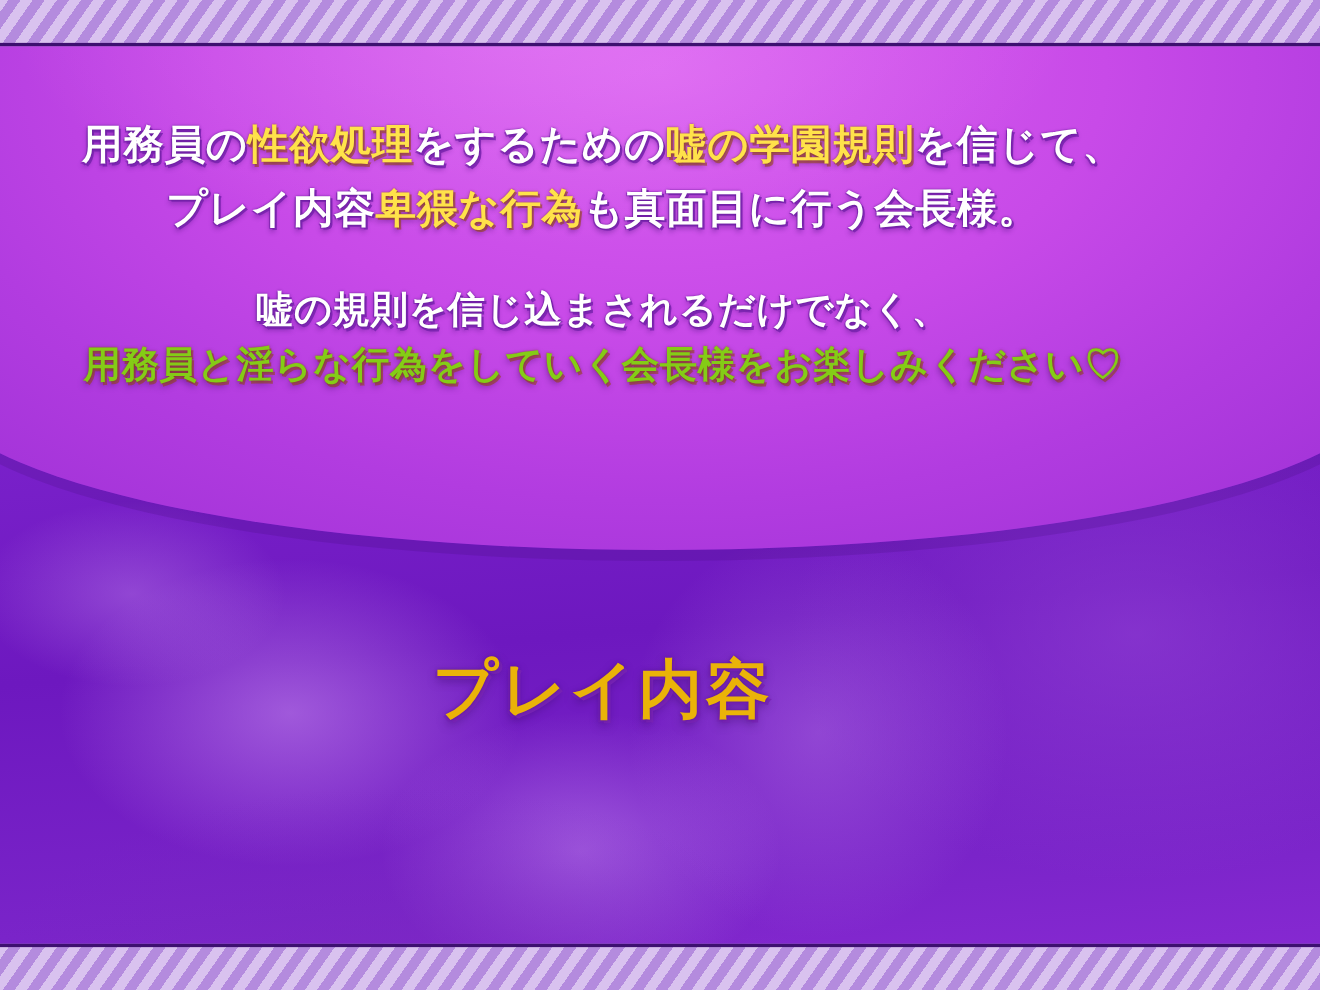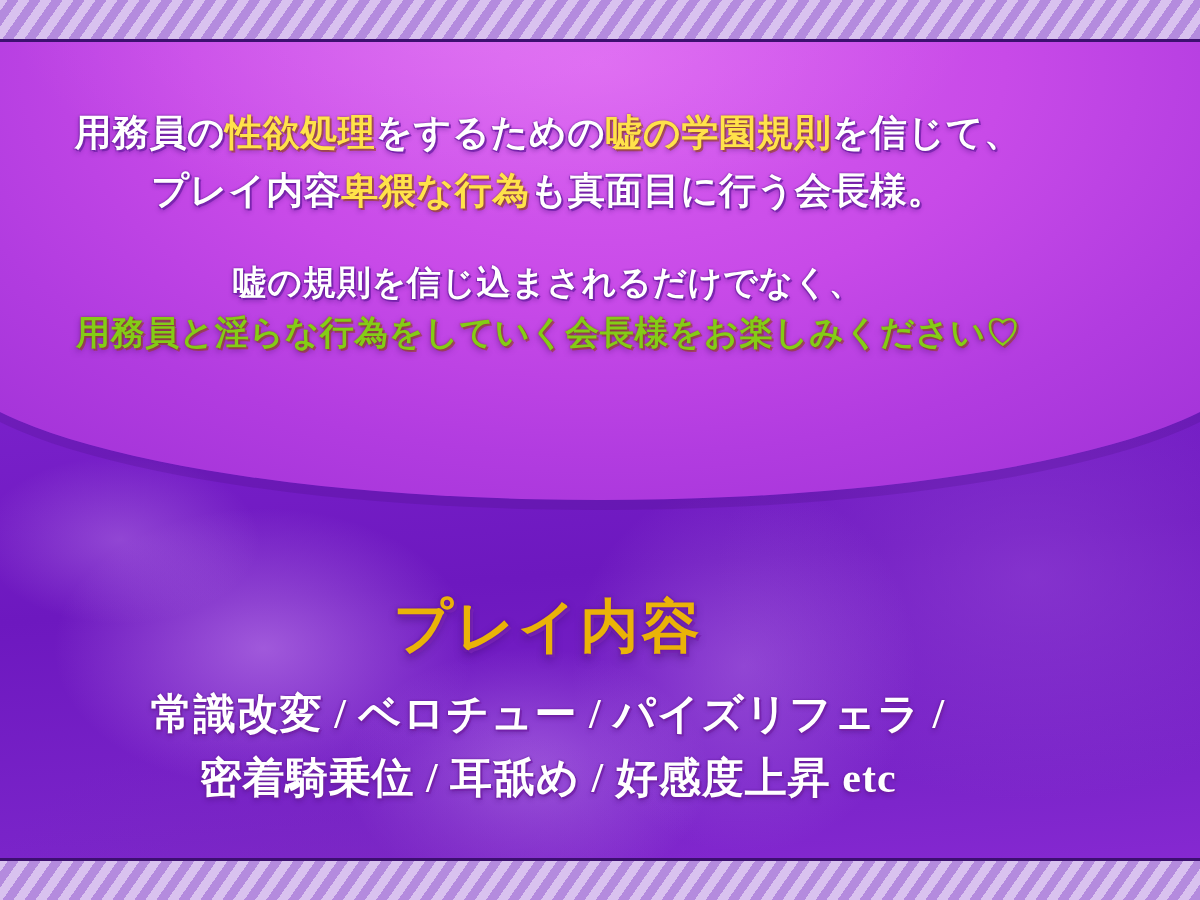--- a/index.html
+++ b/index.html
@@ -149,19 +149,15 @@
     <div class="line"><span>プレイ内容</span><span class="hl">卑猥な行為</span><span>も真面目に行う会長様。</span></div>
   </div>
 
   <div class="block" id="detail">
     <div class="line">嘘の規則を信じ込まされるだけでなく、</div>
     <div class="line accent">用務員と淫らな行為をしていく会長様をお楽しみください♡</div>
   </div>
 
   <div class="block" id="play">
     <div class="heading">プレイ内容</div>
-    <div class="tags">
-      <div class="line">常識改変 / ベロチュー / パイズリフェラ /</div>
-      <div class="line">密着騎乗位 / 耳舐め / 好感度上昇 etc</div>
-    </div>
   </div>
 
 </div>
 
 </body></html>

